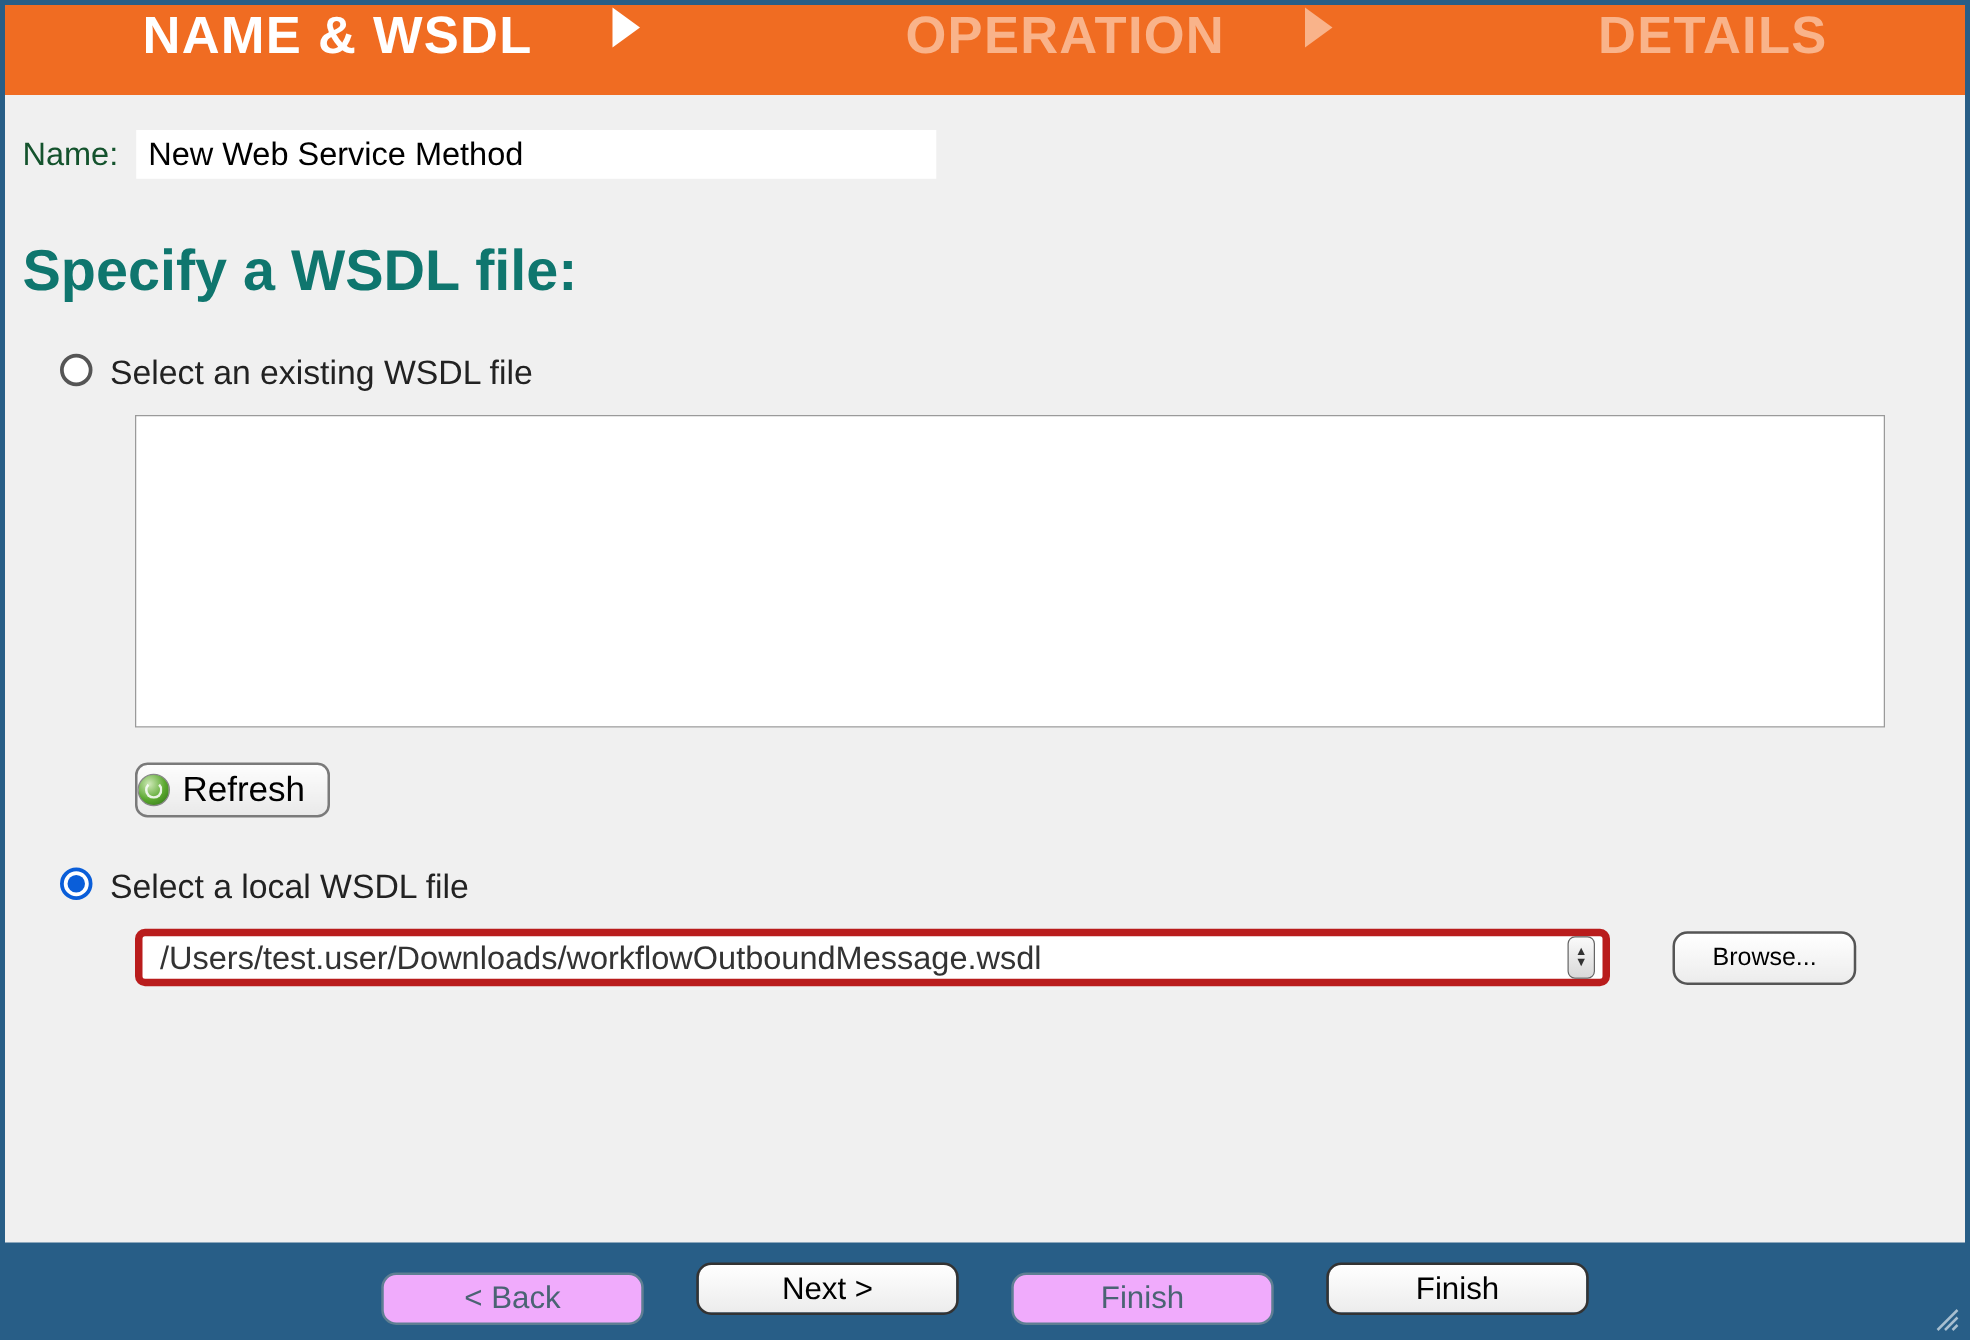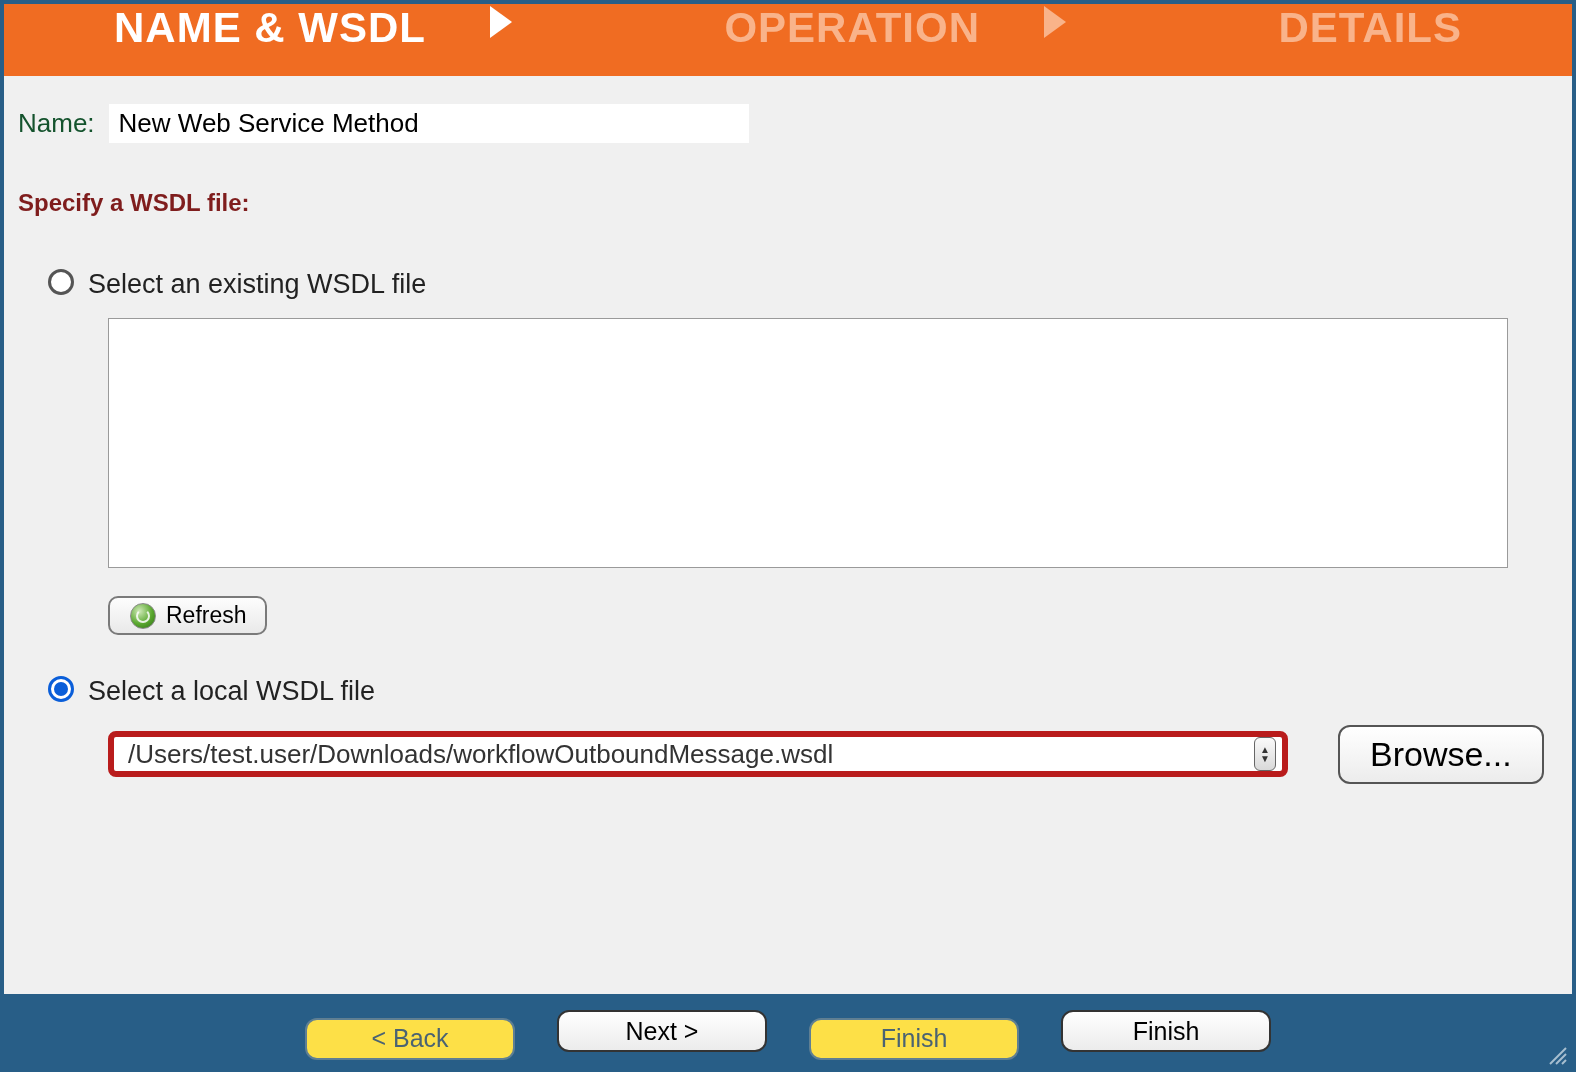--- a/index.html
+++ b/index.html
@@ -49,24 +49,24 @@
   .row-name label { color: #14532d; }
   .name-input {
     font-size: 26px;
     padding: 4px 10px;
     width: 640px;
     border: none;
     background: #fff;
   }
 
   .section-heading {
-    font-size: 24px;
+    font-size: 46px;
     font-weight: 700;
-    color: #7f1d1d;
-    margin-bottom: 52px;
+    color: #0f766e;
+    margin-bottom: 40px;
   }
 
   .option-block { margin-left: 30px; margin-bottom: 30px; }
   .option-row {
     display: flex;
     align-items: flex-start;
     gap: 14px;
     margin-bottom: 18px;
   }
   .radio {
@@ -96,22 +96,22 @@
 
   .refresh-btn {
     margin-left: 60px;
     margin-top: 28px;
     display: inline-flex;
     align-items: center;
     gap: 10px;
     border: 2px solid #7a7a7a;
     border-radius: 10px;
     background: linear-gradient(#fdfdfd,#e9e9e9);
-    padding: 4px 18px 4px 20px;
-    font-size: 23px;
+    padding: 4px 18px 4px 0;
+    font-size: 28px;
     cursor: pointer;
   }
   .refresh-icon {
     width: 26px; height: 26px;
     border-radius: 50%;
     background: radial-gradient(circle at 35% 30%, #cfe9b8 0%, #5aa82f 55%, #2c6e12 100%);
     border: 1px solid #888;
     position: relative;
   }
   .refresh-icon::after{
@@ -157,21 +157,21 @@
     border-radius: 6px;
     background: linear-gradient(#fafafa,#d9d9d9);
     display:flex; flex-direction:column; align-items:center; justify-content:center;
     font-size:10px; line-height:9px; color:#333;
   }
   .browse-btn {
     border: 2px solid #555;
     border-radius: 12px;
     background: linear-gradient(#ffffff,#ececec);
     padding: 8px 30px;
-    font-size: 34px;
+    font-size: 20px;
     cursor: pointer;
   }
 
   
   .footer {
     background: #285e87;
     height: 74px;
     display: flex;
     align-items: center;
     justify-content: center;
@@ -182,21 +182,21 @@
     width: 210px;
     height: 42px;
     border-radius: 12px;
     border: 2px solid #333;
     font-size: 25px;
     display: flex; align-items: center; justify-content: center;
     cursor: pointer;
     background: linear-gradient(#ffffff,#ececec);
   }
   .wiz-btn.disabled {
-    background: #fde047;
+    background: #f0abfc;
     border-color: #5f7f93;
     color: #4a6373;
     cursor: default;
     margin-top: 15px;
   }
   .resize-grip {
     position: absolute;
     right: 4px; bottom: 2px;
     width: 22px; height: 22px;
   }

